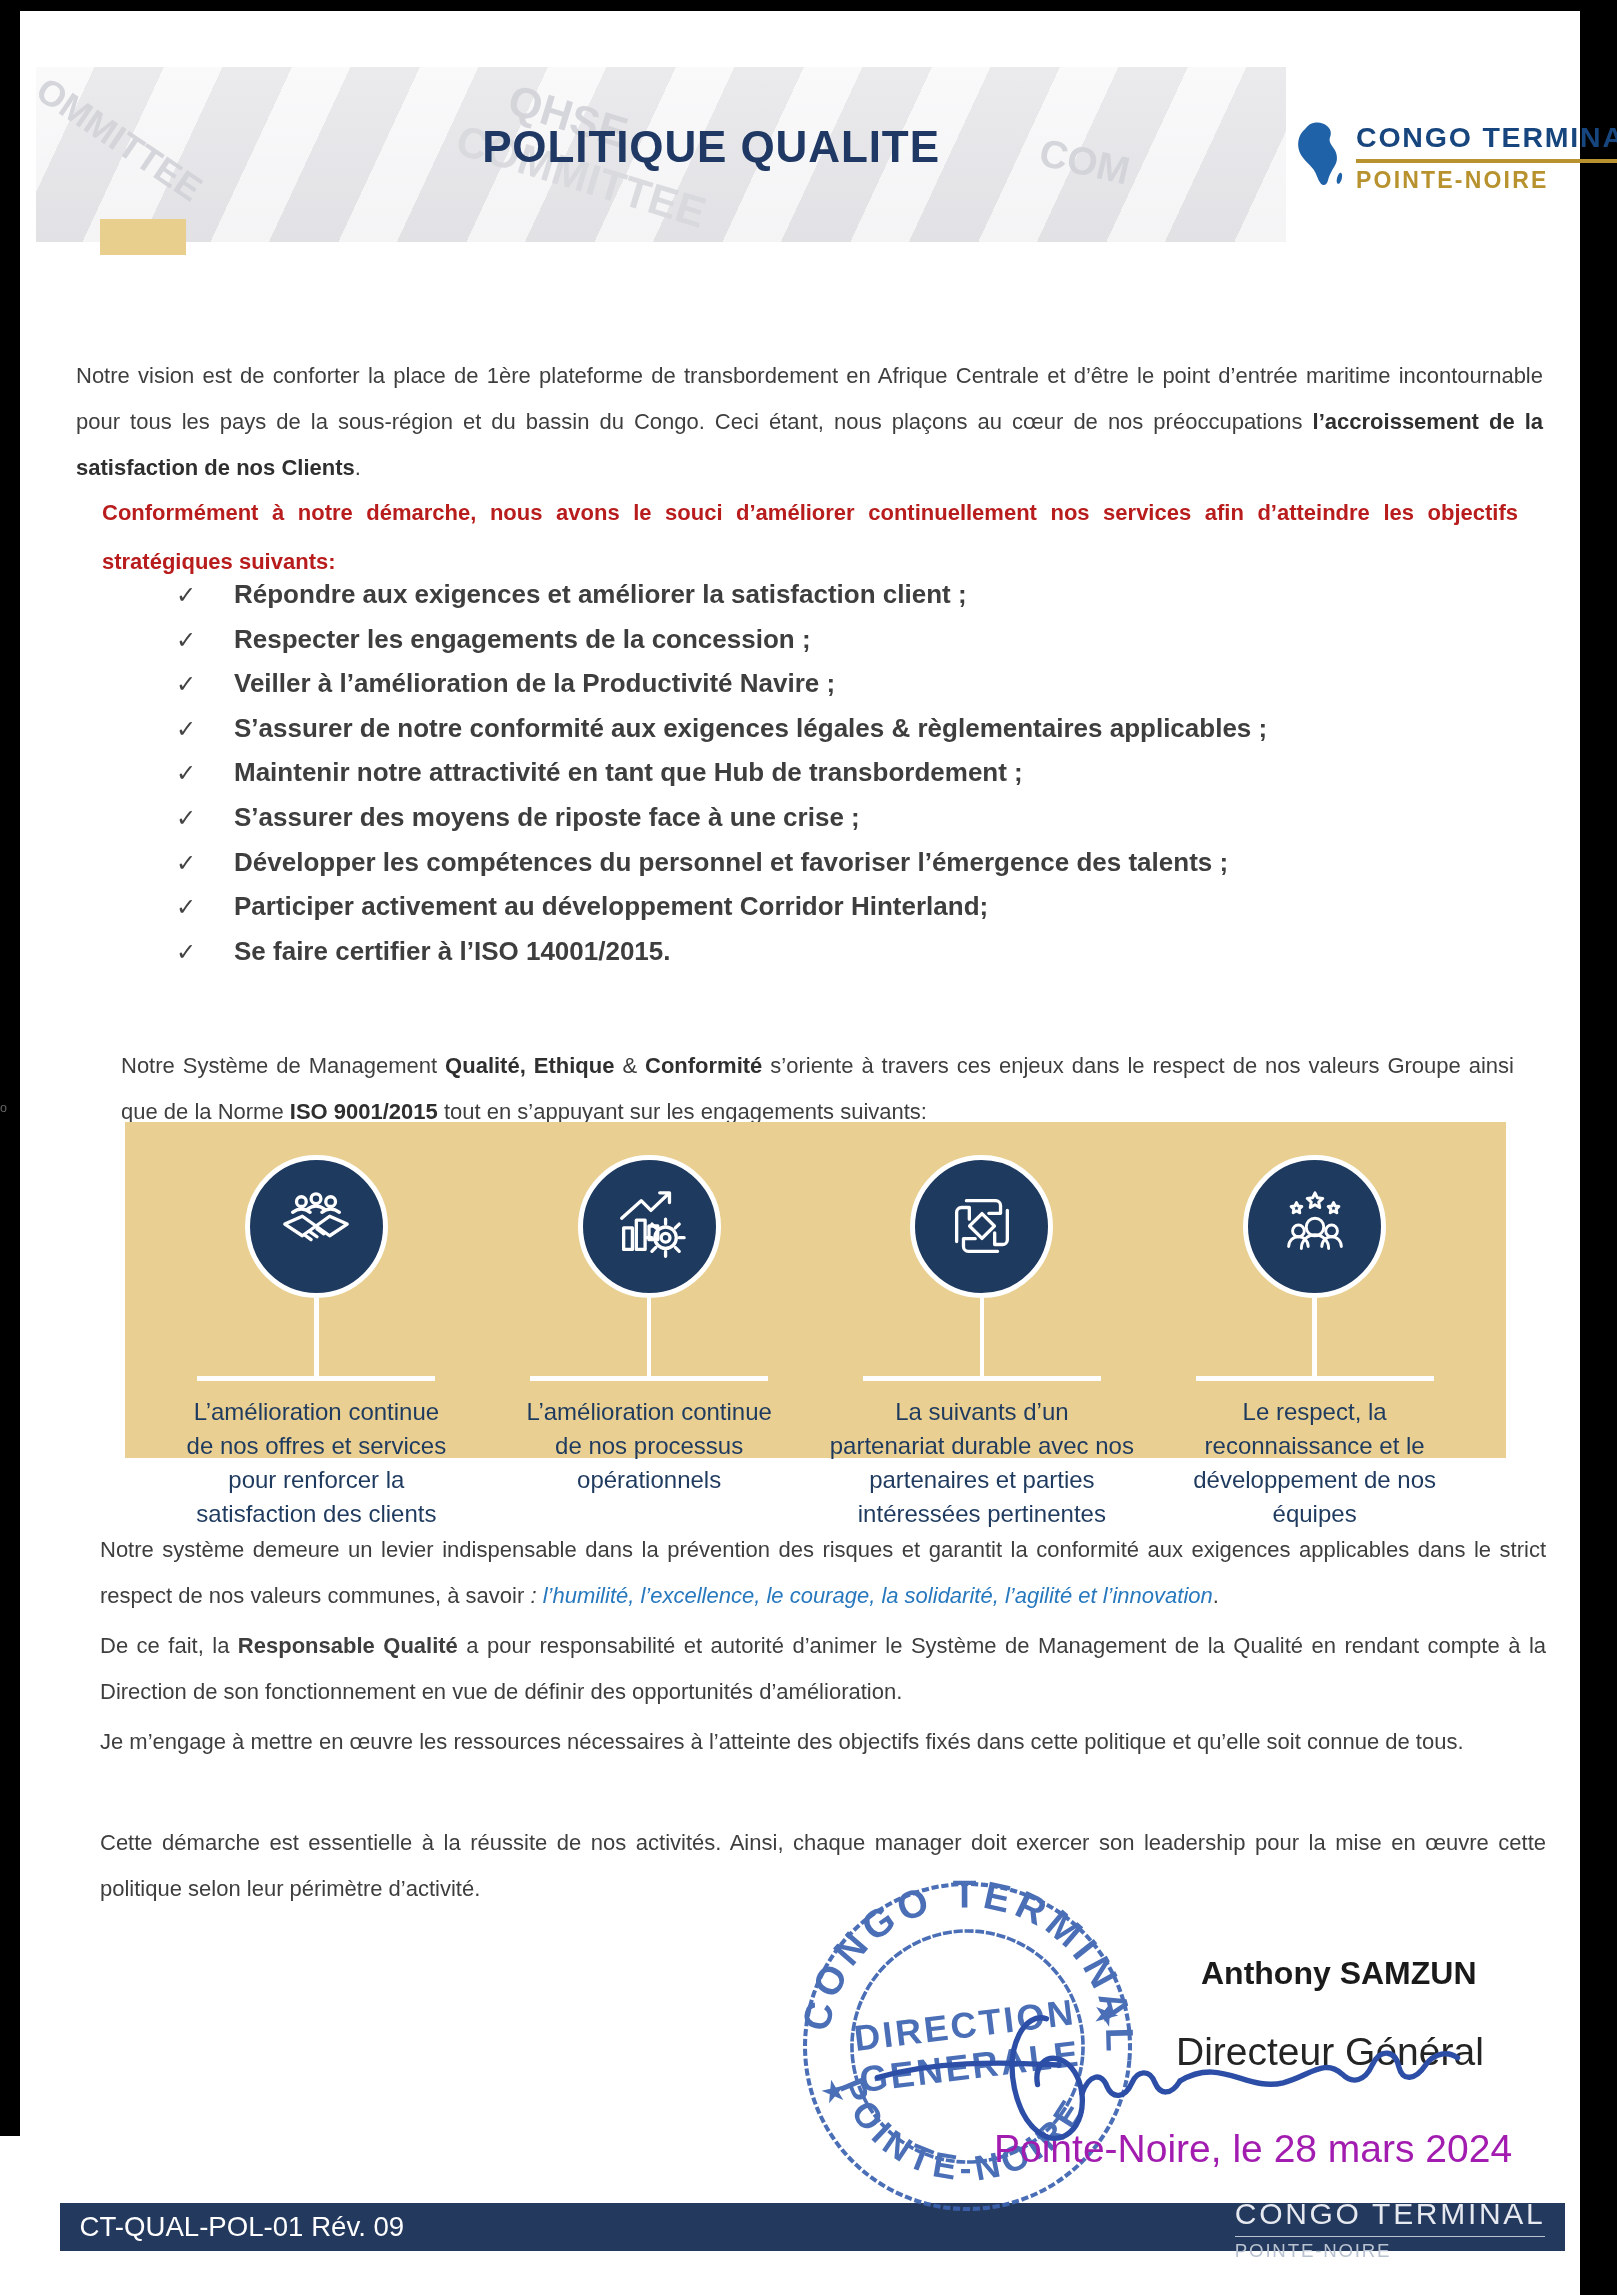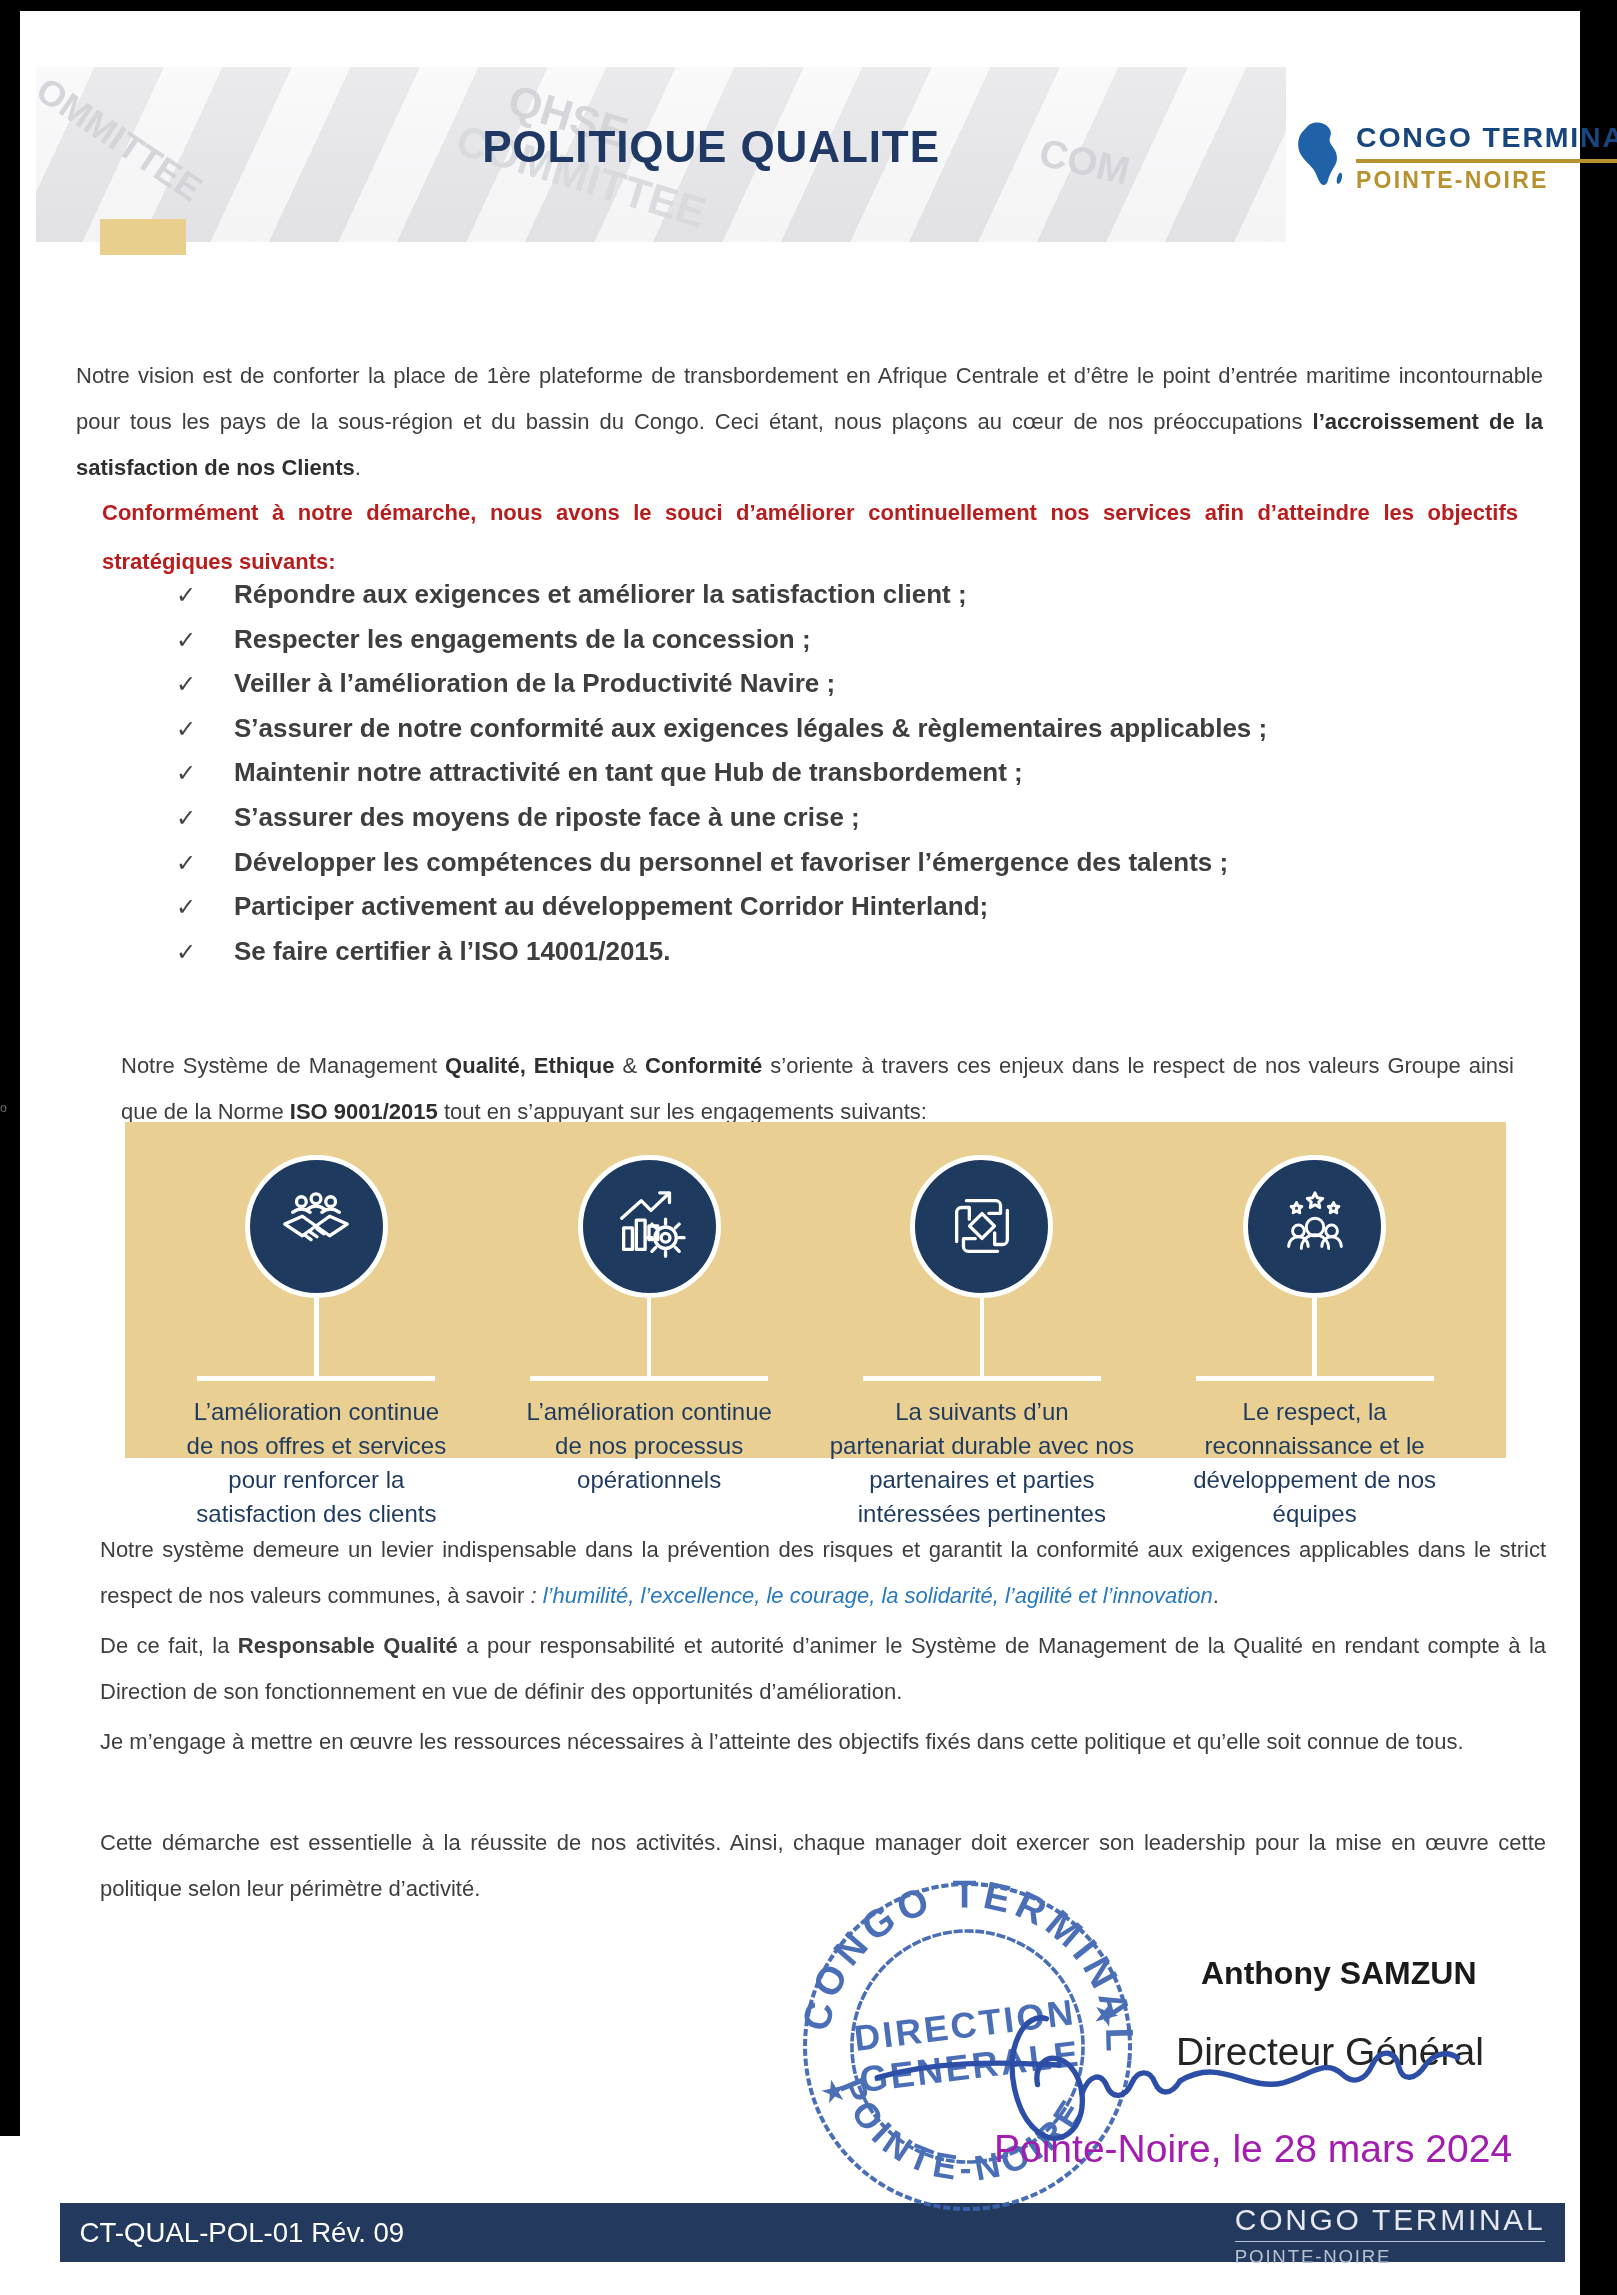--- a/index.html
+++ b/index.html
@@ -55,21 +55,21 @@
   .caption{margin-top:14.2px;text-align:center;color:#1f3a5f;font-size:24px;line-height:34px;}
   .caption span{display:block;}
   
   .stamp{position:absolute;left:796px;top:1875px;width:343px;height:343px;
          transform:rotate(5deg);opacity:.92;z-index:2;}
   .sig{position:absolute;left:872px;top:1999px;z-index:4;}
   .sign-name{position:absolute;left:1201px;top:1955px;font-size:32px;font-weight:bold;color:#1a1a1a;z-index:3;}
   .sign-role{position:absolute;left:1176px;top:2030px;font-size:39px;color:#242424;z-index:3;}
   .sign-date{position:absolute;left:994px;top:2127px;font-size:39px;color:#a21caf;z-index:3;}
   
-  .footer{position:absolute;left:60px;top:2203px;width:1505px;height:59px;background:#24395e;
+  .footer{position:absolute;left:60px;top:2203px;width:1505px;height:48px;background:#24395e;
           display:flex;align-items:center;justify-content:space-between;box-sizing:border-box;
           padding:0 19.6px;z-index:1;}
   .footer-ref{color:#ffffff;font-size:27.6px;}
   .footer-brandblock{display:flex;flex-direction:column;align-items:flex-start;margin-top:5.3px;}
   .footer-brand{color:#e6e9ef;font-size:30px;letter-spacing:2.7px;border-bottom:1.8px solid #b9c2d0;
                 padding-bottom:4.4px;white-space:nowrap;}
   .footer-sub{color:#b9c2d0;font-size:18.7px;letter-spacing:1.8px;margin-top:3.6px;}
   .scan-mark{position:absolute;left:0px;top:1101px;font-size:12.5px;color:#666;z-index:1;}
 </style>
 </head>

